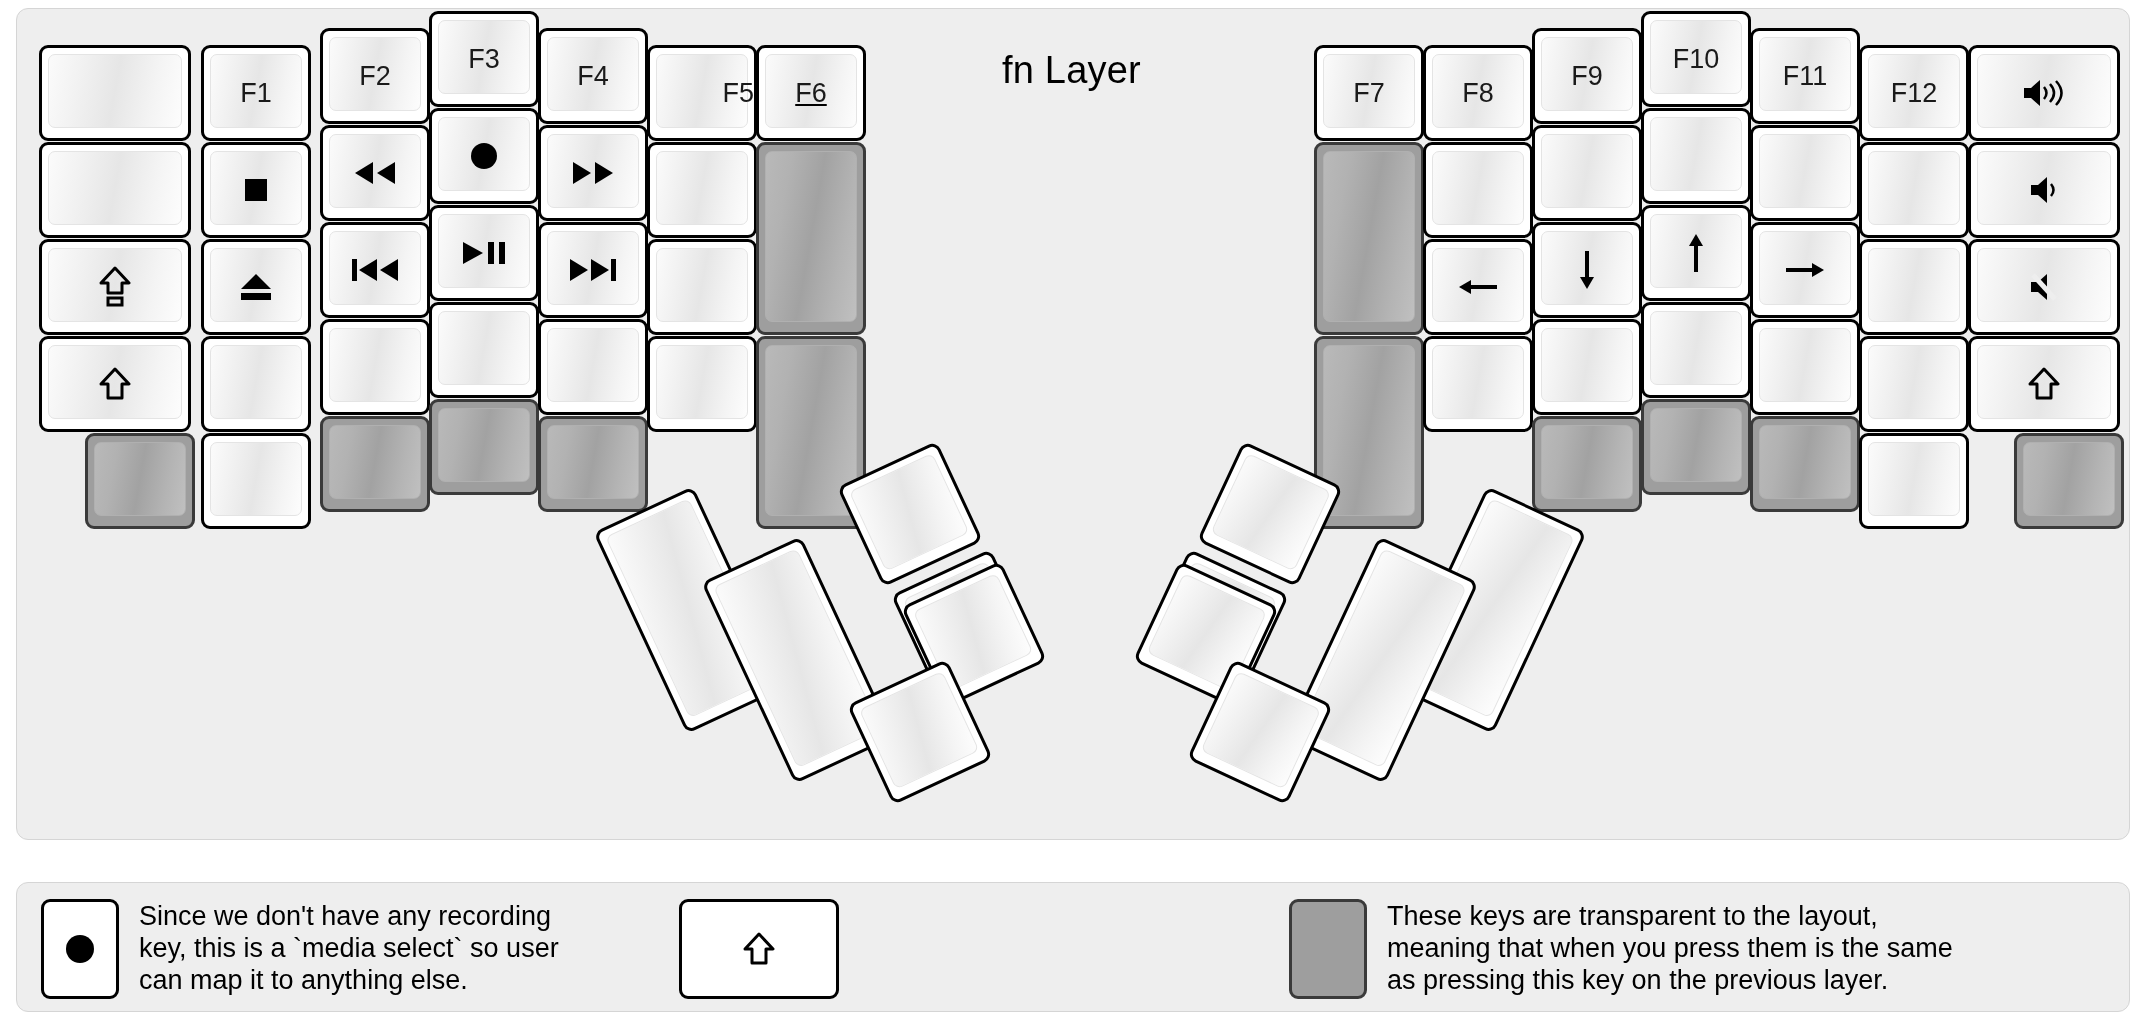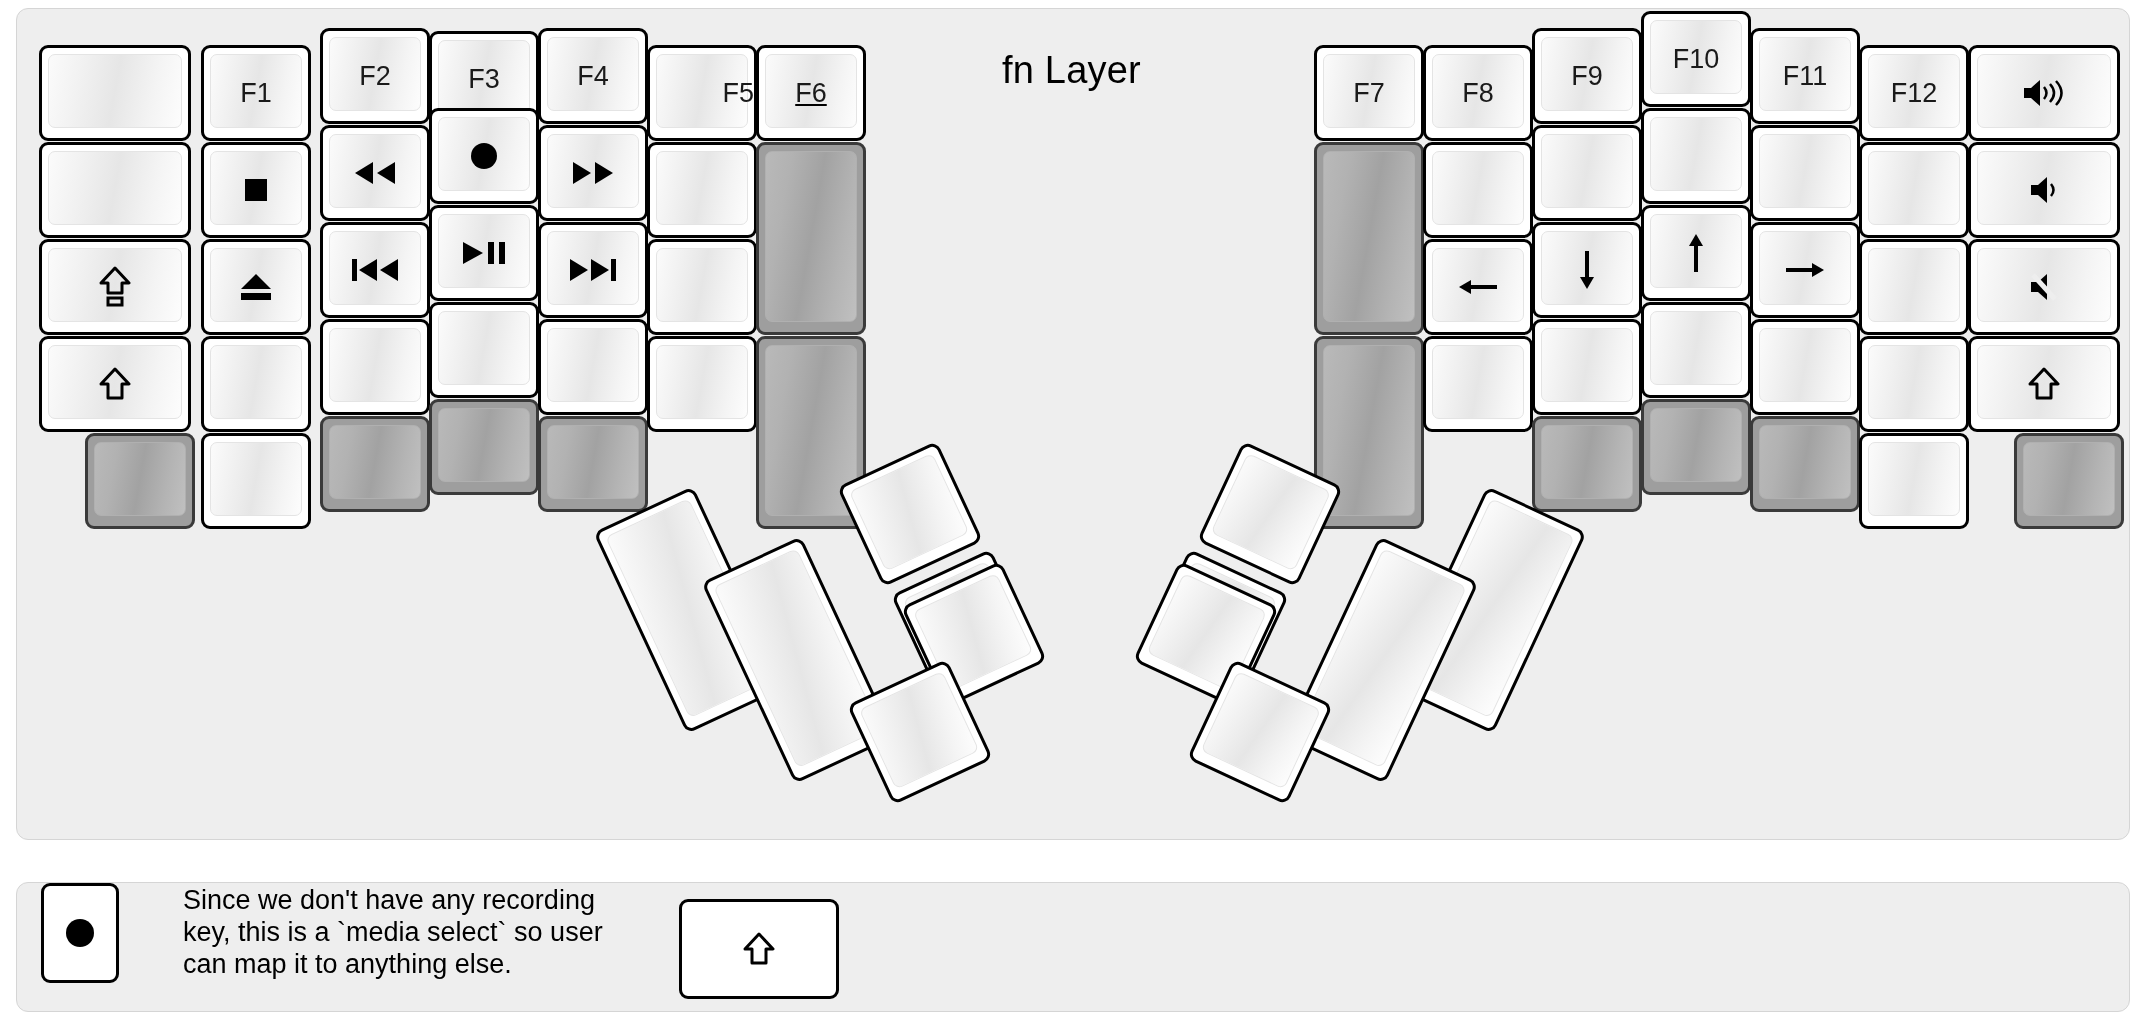--- a/index.html
+++ b/index.html
@@ -189,21 +189,21 @@
           </div>
         </div>
         <div class="key" style="left: 303px; top: 310px; width: 110px; height: 96px;">
           <div class="cap"></div>
           <div class="legend"></div>
         </div>
         <div class="key transparent" style="left: 303px; top: 407px; width: 110px; height: 96px;">
           <div class="cap"></div>
           <div class="legend"></div>
         </div>
-        <div class="key" style="left: 412px; top: 2px; width: 110px; height: 96px; margin-top: 20px;">
+        <div class="key" style="left: 412px; top: 2px; width: 110px; height: 96px;">
           <div class="cap"></div>
           <div class="legend">F3</div>
         </div>
         <div class="key" style="left: 412px; top: 99px; width: 110px; height: 96px;">
           <div class="cap"></div>
           <div class="legend">
             <svg width="30" height="30" viewBox="0 0 30 30">
               <circle cx="15" cy="15" r="13" fill="#000"></circle>
             </svg>
           </div>
@@ -505,21 +505,21 @@
           <div class="legend"></div>
         </div>
         <div class="key" style="left: 1188px; top: 668px; width: 110px; height: 110px; transform: rotate(25deg);">
           <div class="cap"></div>
           <div class="legend"></div>
         </div>
       </div>
   </div>
 
   <div class="panel" id="legend-panel">
-      <div class="legend-item" style="left: 24px; top: 0; gap: 44px;">
+      <div class="legend-item" style="left: 24px; top: 16px;">
         <div class="legend-key" style="width: 78px; height: 100px;">
           <div class="cap"></div>
           <div class="legend">
             <svg width="32" height="32" viewBox="0 0 32 32">
               <circle cx="16" cy="16" r="14" fill="#000"></circle>
             </svg>
           </div>
         </div>
         <div class="legend-text">Since we don't have any recording
 key, this is a `media select` so user
@@ -528,15 +528,24 @@
       <div class="legend-item" style="left: 662px; top: 16px;">
         <div class="legend-key" style="width: 160px; height: 100px;">
           <div class="cap"></div>
           <div class="legend">
             <svg width="32" height="34" viewBox="0 0 32 34">
               <polygon points="16,2 30,17 23,17 23,31 9,31 9,17 2,17" fill="none" stroke="#000" stroke-width="3" stroke-linejoin="round"></polygon>
             </svg>
           </div>
         </div>
       </div>
+      <div class="legend-item" style="left: 1272px; top: 16px;">
+        <div class="legend-key transparent" style="width: 78px; height: 100px;">
+          <div class="cap"></div>
+          <div class="legend"></div>
+        </div>
+        <div class="legend-text">These keys are transparent to the layout,
+meaning that when you press them is the same
+as pressing this key on the previous layer.</div>
+      </div>
     </div>
 
 </div>
 
 </body></html>

